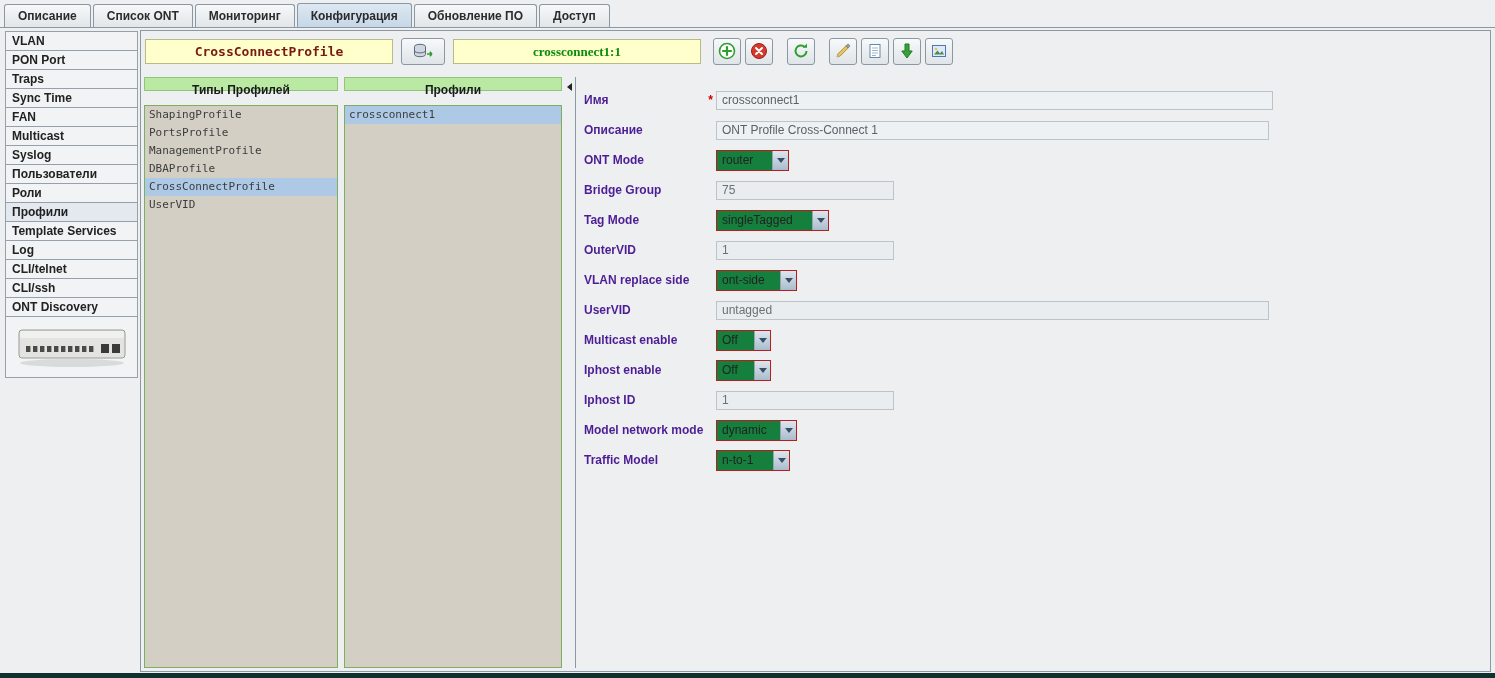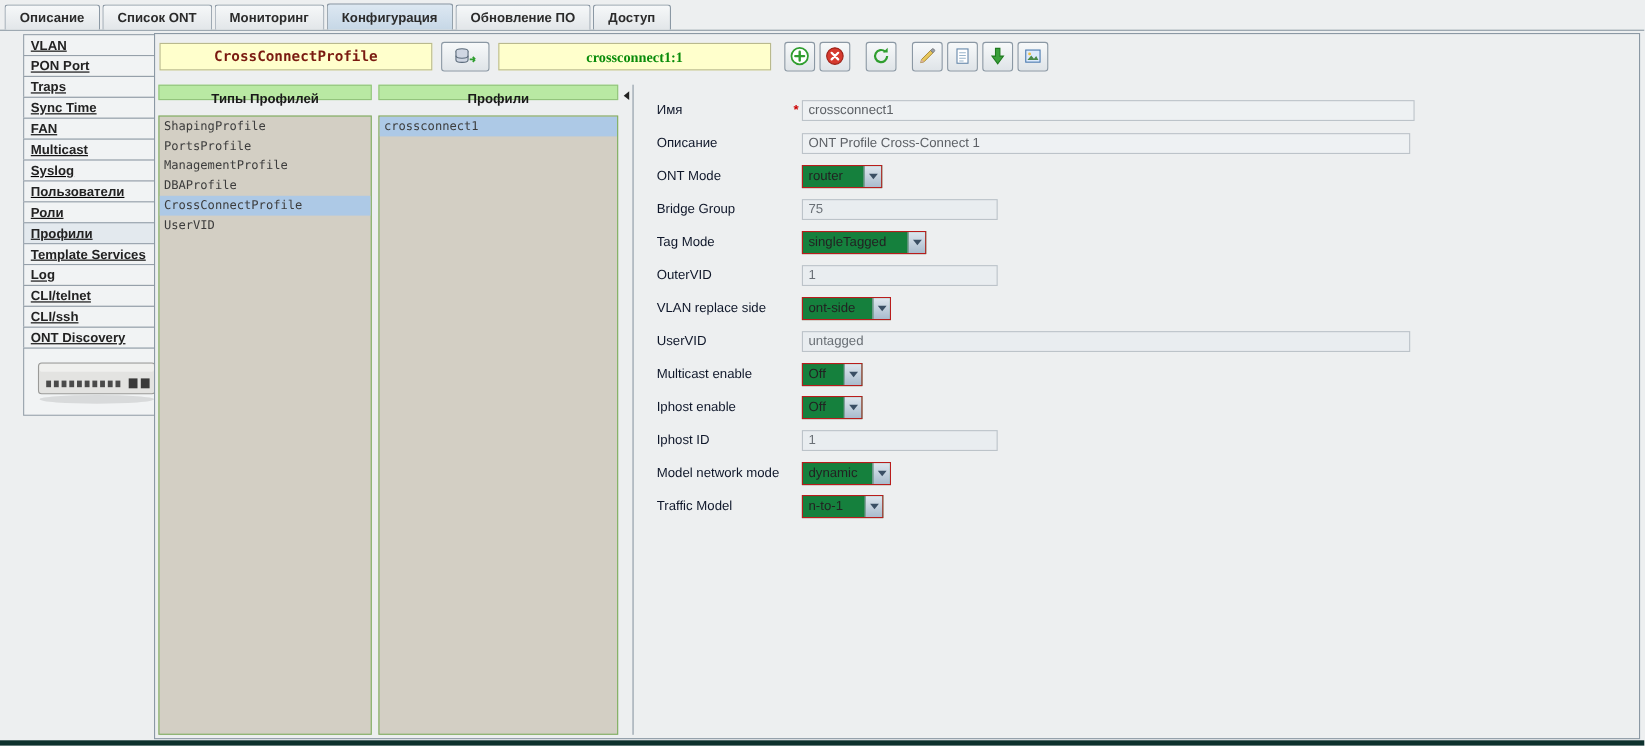--- a/index.html
+++ b/index.html
@@ -19,21 +19,21 @@
   .tab {
     border:1px solid #8b98a4; border-bottom:none;
     border-radius:3px 3px 0 0;
     padding:4px 13px 4px 13px; margin-right:2px;
     font-size:12px; font-weight:bold; color:#2b2b2b;
     background:linear-gradient(#f6f8f9,#e2e6e9);
     cursor:default; white-space:nowrap;
   }
   .tab.selected { background:linear-gradient(#dde8f2,#c6d7e6); padding-top:5px; }
   
-  .sidebar { position:absolute; left:21px; top:32px; width:133px;text-decoration:underline; }
+  .sidebar { position:absolute; left:5px; top:32px; width:133px; }
   .side-item {
     height:20px; line-height:18px; border:1px solid #96a0aa; margin-top:-1px;
     padding:0 6px; font-size:12px; font-weight:bold; color:#222;
     background:#f1f3f4; white-space:nowrap; overflow:hidden; cursor:default;
   }
   .side-item.selected { background:#e3e9ee; }
   .device-box {
     height:62px; border:1px solid #96a0aa; margin-top:-1px;
     display:flex; align-items:center; justify-content:center; background:#f1f3f4;
   }
@@ -84,21 +84,21 @@
     position:absolute; left:1px; top:6px; width:0; height:0;
     border-top:4px solid transparent; border-bottom:4px solid transparent;
     border-right:5px solid #222;
   }
   
   .form-panel {
     position:absolute; left:434px; right:1px; top:46px; bottom:3px;
     border-left:1px solid #8b98a4; padding:8px 0 0 8px; overflow:hidden;
   }
   .form-row { display:flex; align-items:center; height:30px; }
-  .form-label { flex:0 0 120px; font-size:12px; font-weight:normal; color:#0f172a; white-space:nowrap;margin-left:13px; }
+  .form-label { flex:0 0 120px; font-size:12px; font-weight:bold; color:#4c1d95; white-space:nowrap; }
   .req-slot { flex:0 0 12px; text-align:right; padding-right:3px; color:#cc0000; font-weight:bold; font-size:12px; }
   .tfield {
     height:19px; line-height:17px; border:1px solid #bcc3c9; background:#eef1f3;
     font-size:12px; color:#5d6166; padding:0 5px; white-space:nowrap; overflow:hidden;
   }
   .tfield.disabled { background:#e9edf0; color:#6a7076; }
   .sel { display:flex; height:21px; border:1px solid #b91c1c; background:#15803d; cursor:default; }
   .sel .sel-txt { flex:1; padding:0 5px; line-height:19px; font-size:12px; color:#222; white-space:nowrap; overflow:hidden; }
   .sel .arr {
     flex:0 0 16px; border-left:1px solid #97a3ad;

